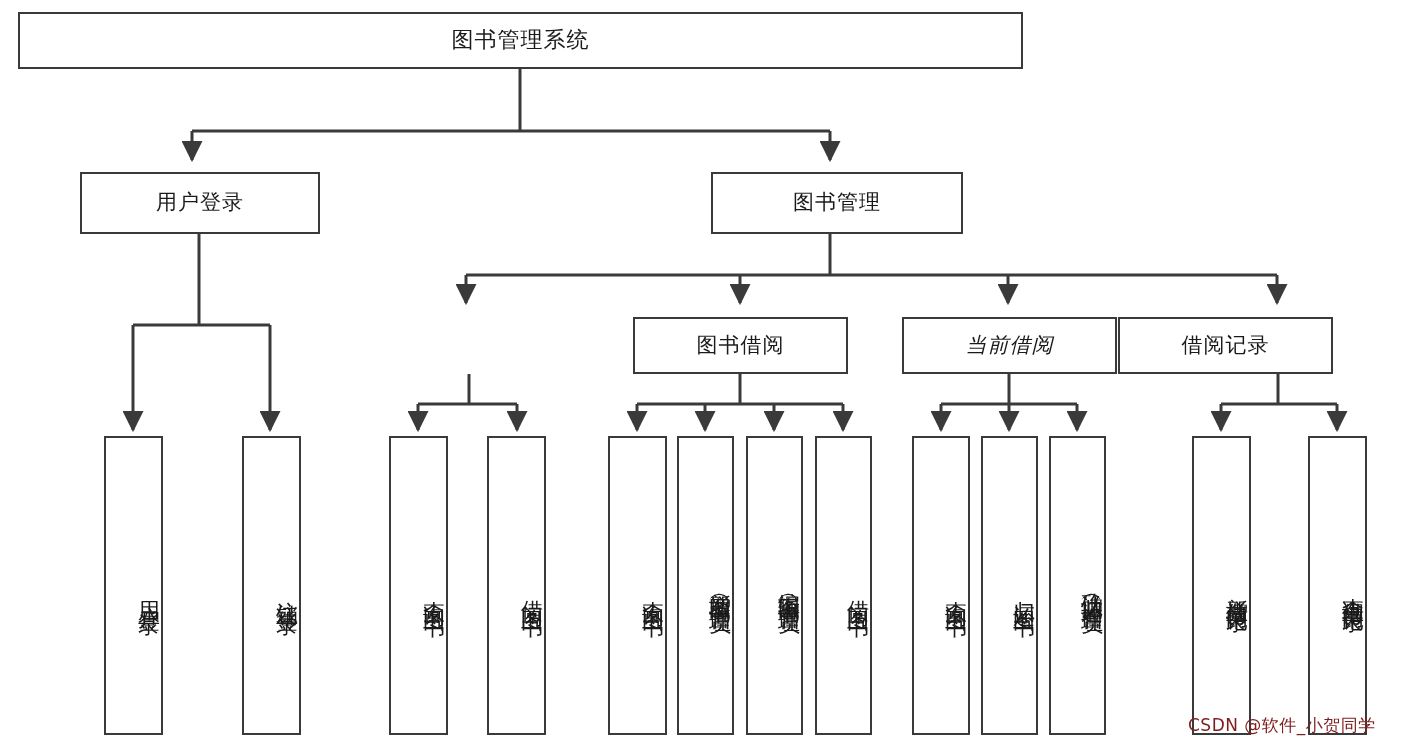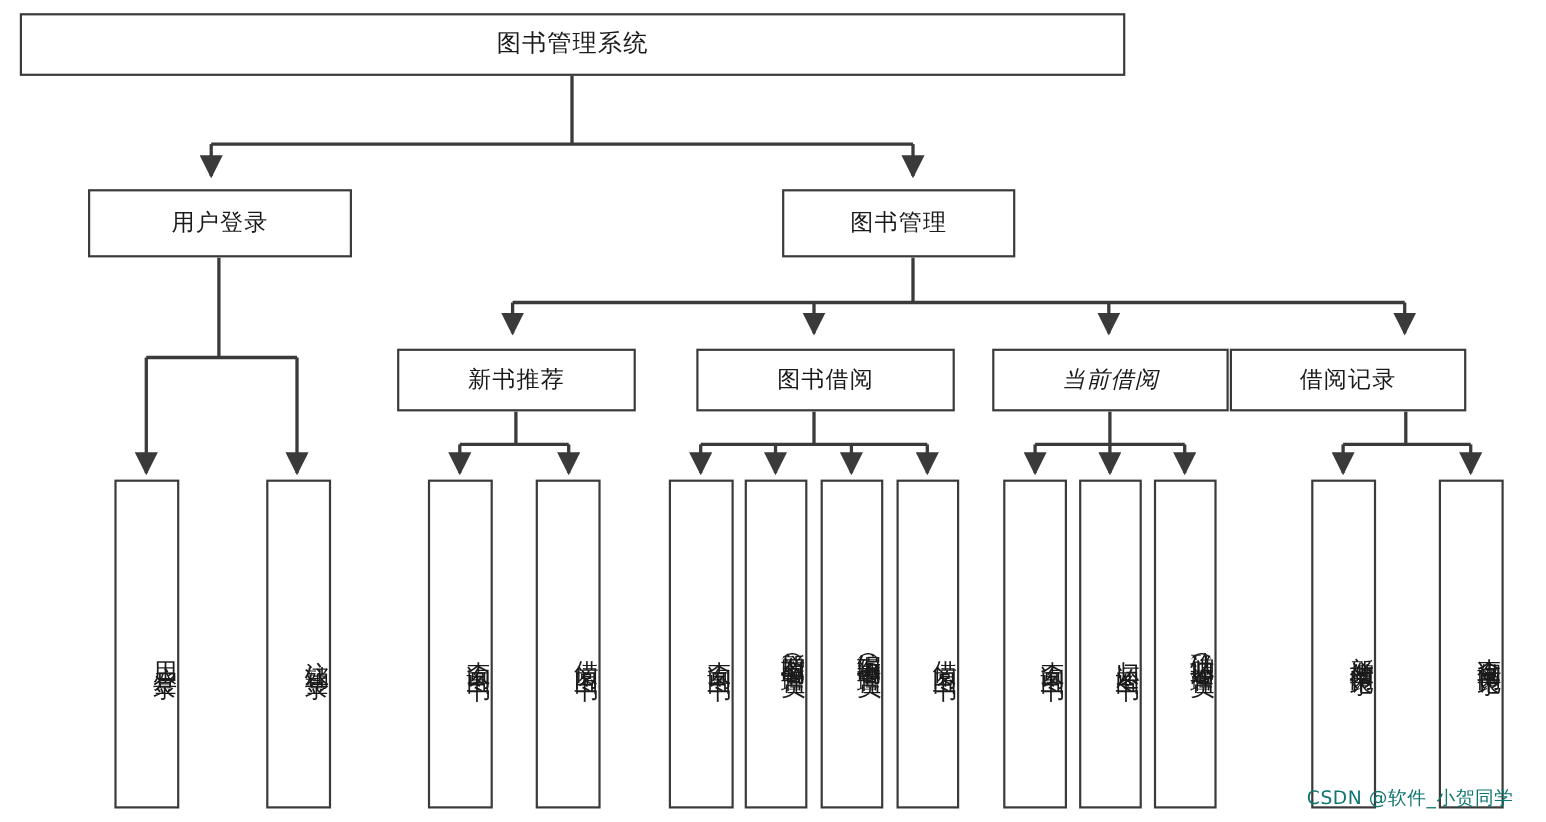--- a/index.html
+++ b/index.html
@@ -63,21 +63,21 @@
   .vlabel {
     writing-mode: vertical-rl;
     text-orientation: upright;
     white-space: nowrap;
   }
   .watermark {
     position: absolute;
     left: 1188px;
     top: 714px;
     font-size: 17px;
-    color: #0f766e;
+    color: #7f1d1d;
     white-space: nowrap;
     letter-spacing: 0.5px;
   }
 </style>
 </head>
 <body>
 
 <div id="canvas">
 
   <svg id="wires" viewBox="0 0 1405 747" xmlns="http://www.w3.org/2000/svg">
@@ -130,28 +130,25 @@
     </g>
   </svg>
 
   <div class="node horiz root" style="left:18px; top:12px; width:1005px; height:57px;">
     <span>图书管理系统</span>
   </div>
 
   <div class="node horiz" style="left:80px; top:172px; width:240px; height:62px;">
     <span>用户登录</span>
   </div>
-  <div class="node horiz" style="left:711px; top:172px; width:212px; height:62px;justify-content:center;">
+  <div class="node horiz" style="left:711px; top:172px; width:252px; height:62px;justify-content:center;">
     <span>图书管理</span>
   </div>
 
-  <div class="node horiz" style="left:361px; top:317px; width:217px; height:57px;">
-    <span>新书推荐</span>
-  </div>
-  <div class="node horiz" style="left:633px; top:317px; width:235px; height:57px;">
+  <div class="node horiz" style="left:633px; top:317px; width:215px; height:57px;">
     <span>图书借阅</span>
   </div>
   <div class="node horiz" style="left:902px; top:317px; width:215px; height:57px;font-style:italic;">
     <span>当前借阅</span>
   </div>
   <div class="node horiz" style="left:1118px; top:317px; width:215px; height:57px;">
     <span>借阅记录</span>
   </div>
 
   <div class="node vert" style="left:104px; top:436px; width:59px; height:299px;">

